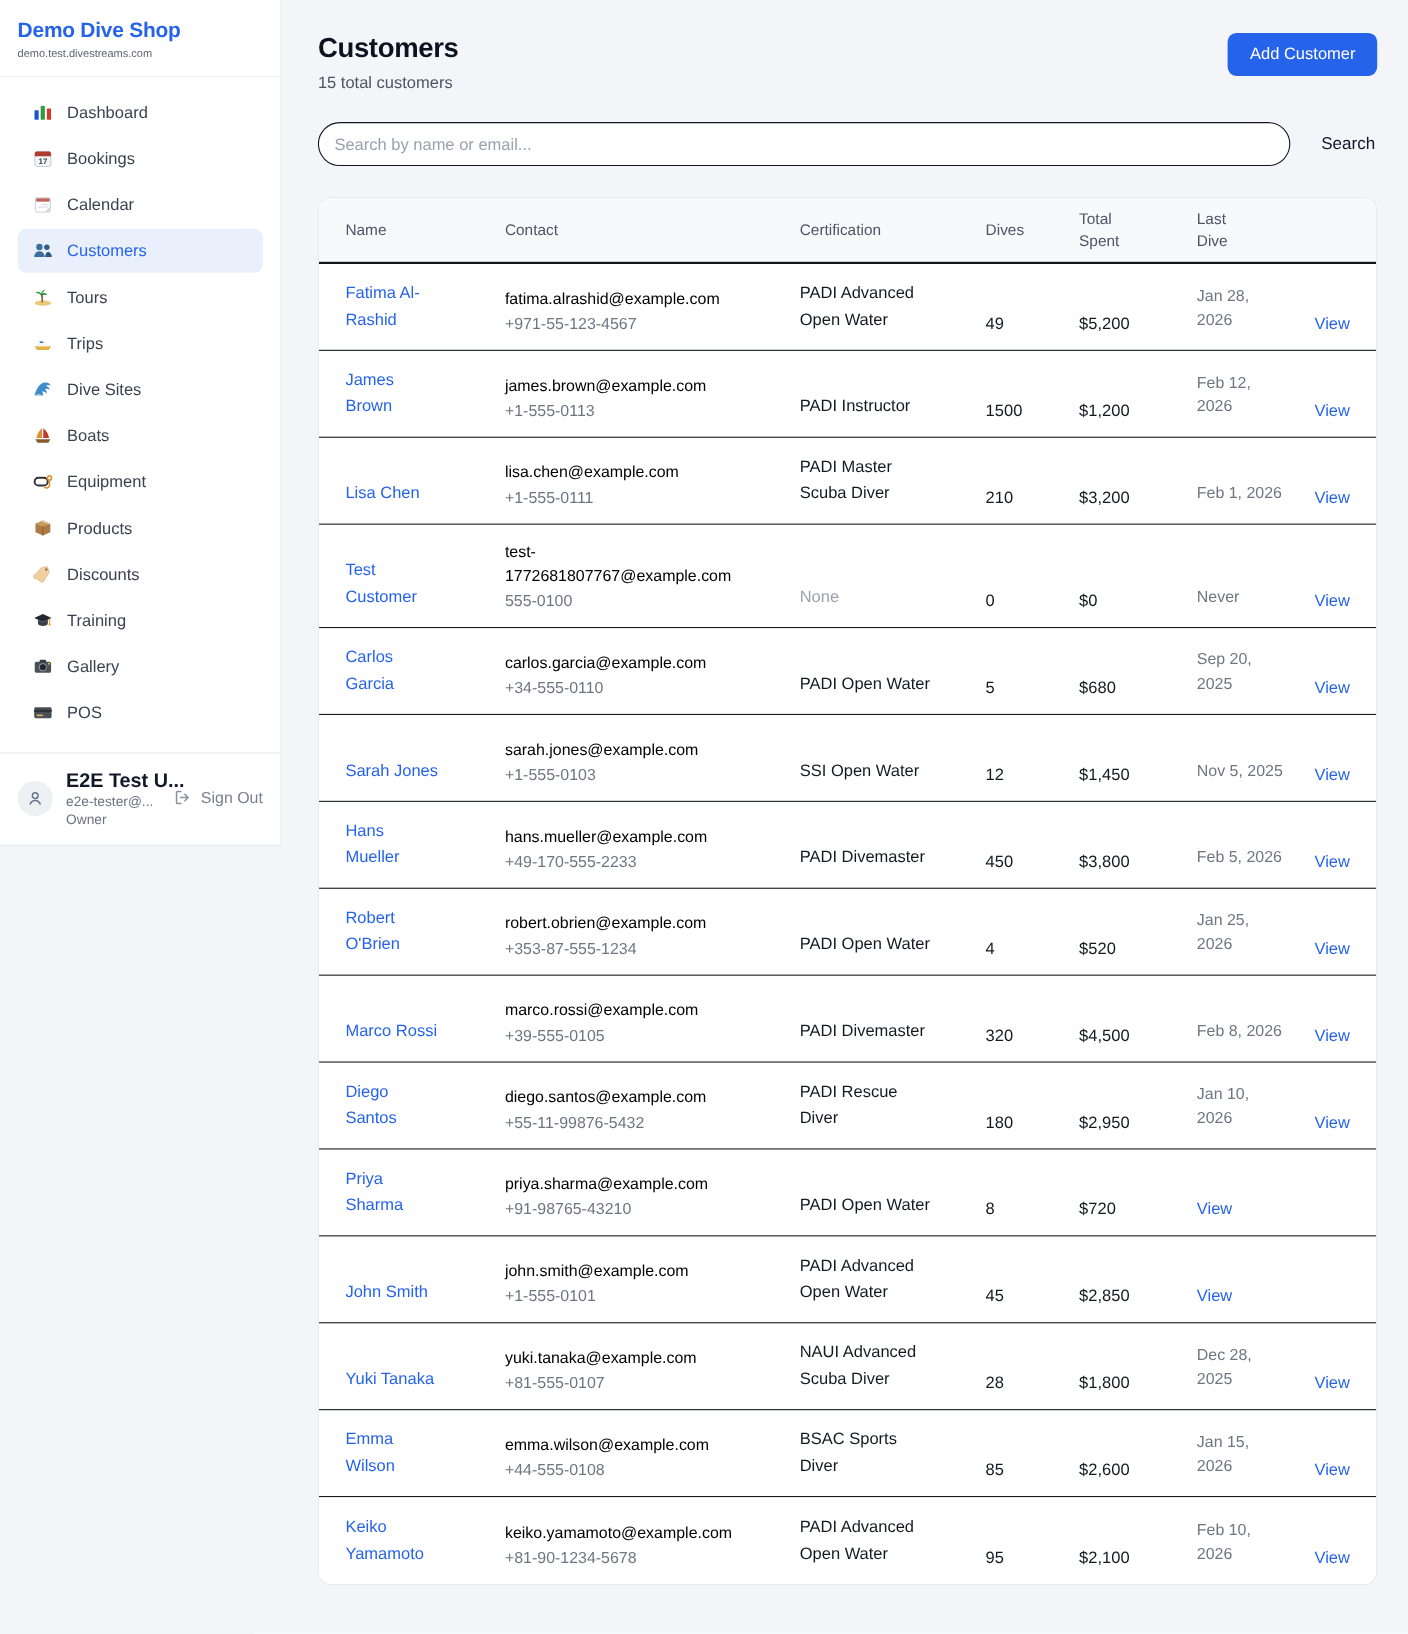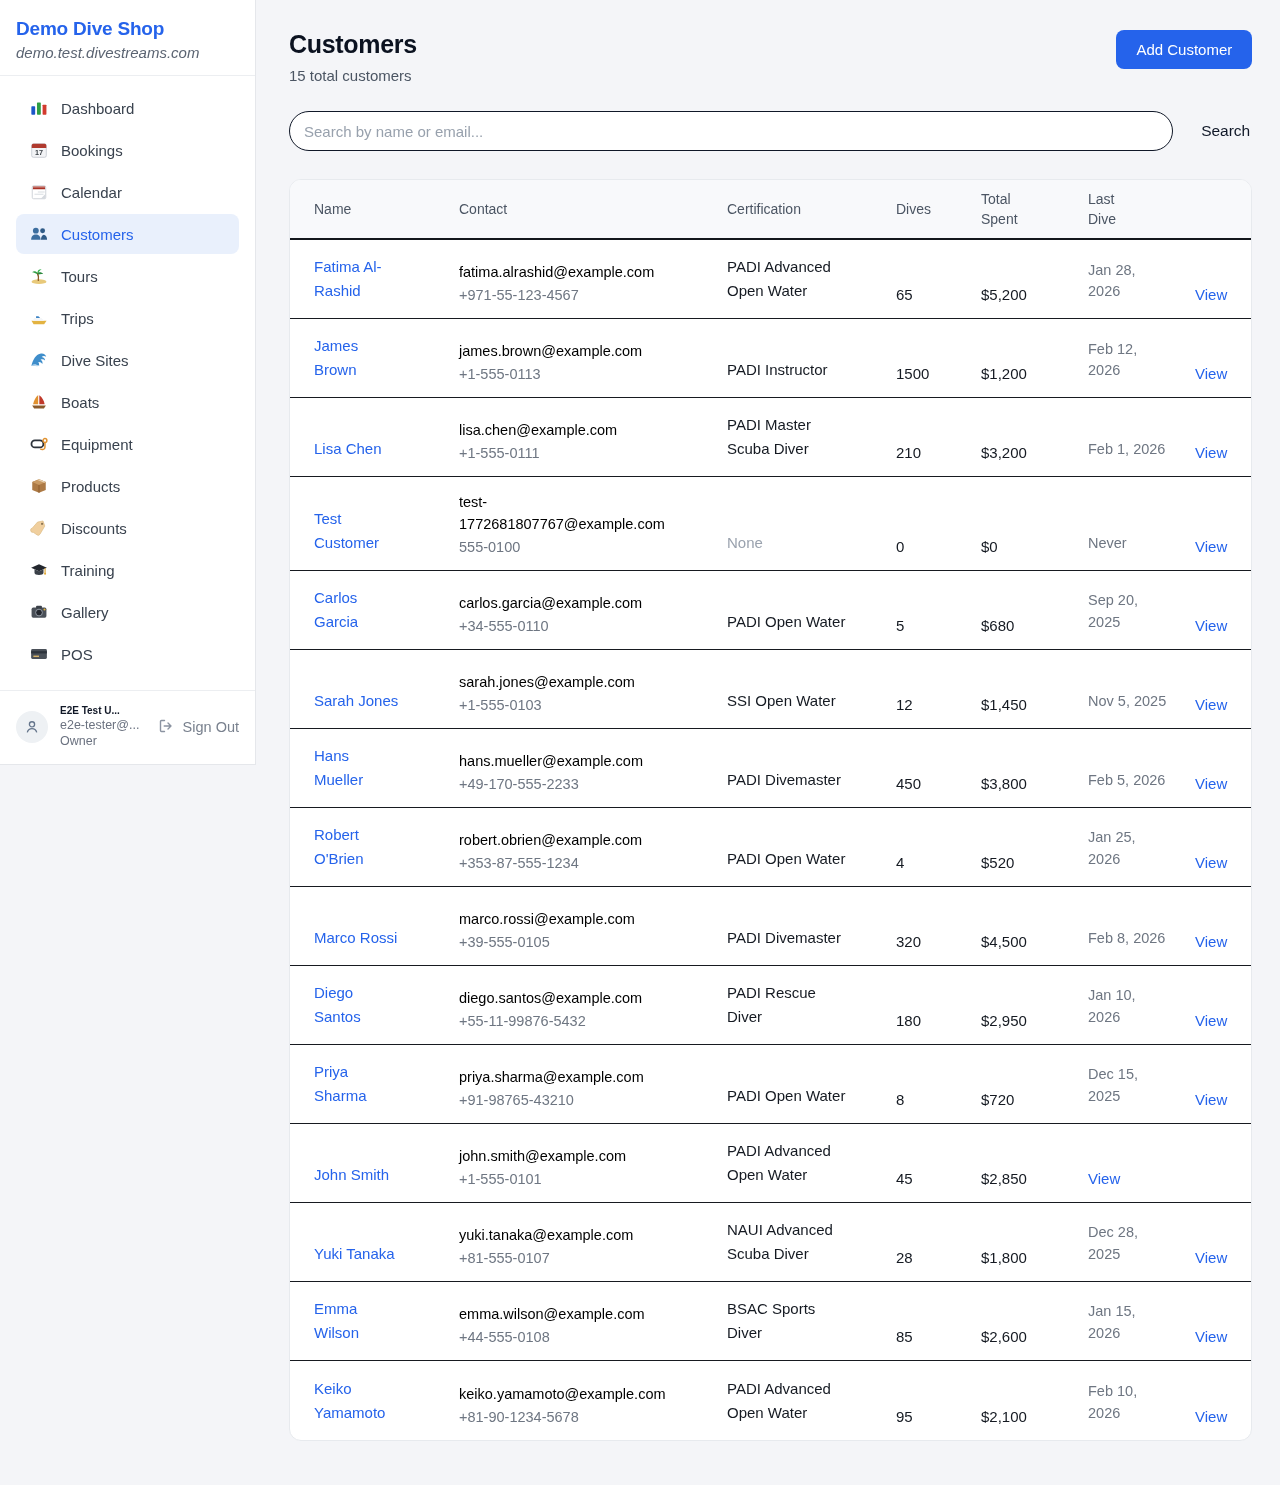--- a/index.html
+++ b/index.html
@@ -12,36 +12,36 @@
   }
   .app { display:flex; align-items:flex-start; width:1280px; }
 
   
   aside {
     width:256px; flex:none; background:#ffffff;
     border-right:1px solid #e5e7eb; border-bottom:1px solid #e5e7eb;
   }
   .shop { padding:18px 16px 14px; border-bottom:1px solid #eceef1; }
   .shop-name { color:#2563eb; font-size:19px; font-weight:700; letter-spacing:-0.2px; }
-  .shop-domain { color:#5b6472; font-size:15px; margin-top:4px;font-style:italic; }
+  .shop-domain { color:#5b6472; font-size:10px; margin-top:4px; }
   nav { padding:12px 16px 8px; }
   .nav-item {
     display:flex; align-items:center; gap:13px;
     padding:11px 14px; border-radius:8px;
     font-size:15px; color:#39424e; cursor:pointer; margin-bottom:2px;
   }
   .nav-item.active { background:#e9f0fc; color:#2563eb; }
   .icon { width:18px; height:18px; flex:none; display:inline-block; }
   .icon svg { width:100%; height:100%; display:block; }
 
   .user { border-top:1px solid #eceef1; margin-top:6px; padding:14px 16px 16px; display:flex; align-items:center; gap:12px; }
   .avatar { width:32px; height:32px; border-radius:50%; background:#eef1f4; display:flex; align-items:center; justify-content:center; flex:none; }
   .avatar svg { width:18px; height:18px; }
   .user-meta { flex:1; min-width:0; }
-  .user-name { font-size:10px; font-weight:700; color:#111827; white-space:nowrap; }
+  .user-name { font-size:18px; font-weight:700; color:#111827; white-space:nowrap; }
   .user-email, .user-role { font-size:12.5px; color:#6b7280; margin-top:2px; white-space:nowrap; }
   .signout { display:flex; align-items:center; gap:7px; color:#79818e; font-size:14.5px; cursor:pointer; flex:none; background:none; border:none; padding:0; font-family:inherit; }
   .signout svg { width:16px; height:16px; }
 
   
   main { flex:1; padding:30px 29px 0 33px; }
   .head-row { display:flex; justify-content:space-between; align-items:flex-start; }
   h1 { margin:0; font-size:25px; font-weight:700; color:#0b1220; letter-spacing:-0.3px; }
   .subtitle { margin-top:8px; font-size:15px; color:#4b5563; }
   .add-btn {
@@ -306,21 +306,21 @@
         <div class="hcell c-view"></div>
       </div>
       <div id="tbody">
   <div class="trow">
     <div class="cell c-name"><a class="name-link">Fatima Al-Rashid</a></div>
     <div class="cell c-contact">
       <div class="email">fatima.alrashid@example.com</div>
       <div class="phone">+971-55-123-4567</div>
     </div>
     <div class="cell c-cert cert">PADI Advanced Open Water</div>
-    <div class="cell c-dives dives">65</div>
+    <div class="cell c-dives dives">49</div>
     <div class="cell c-spent spent">$5,200</div>
     <div class="cell c-last last">Jan 28, 2026</div>
     <div class="cell c-view"><a class="view-link">View</a></div>
   </div>
 
   <div class="trow">
     <div class="cell c-name"><a class="name-link">James Brown</a></div>
     <div class="cell c-contact">
       <div class="email">james.brown@example.com</div>
       <div class="phone">+1-555-0113</div>
@@ -438,21 +438,20 @@
 
   <div class="trow">
     <div class="cell c-name"><a class="name-link">Priya Sharma</a></div>
     <div class="cell c-contact">
       <div class="email">priya.sharma@example.com</div>
       <div class="phone">+91-98765-43210</div>
     </div>
     <div class="cell c-cert cert">PADI Open Water</div>
     <div class="cell c-dives dives">8</div>
     <div class="cell c-spent spent">$720</div>
-    <div class="cell c-last last">Dec 15, 2025</div>
     <div class="cell c-view"><a class="view-link">View</a></div>
   </div>
 
   <div class="trow">
     <div class="cell c-name"><a class="name-link">John Smith</a></div>
     <div class="cell c-contact">
       <div class="email">john.smith@example.com</div>
       <div class="phone">+1-555-0101</div>
     </div>
     <div class="cell c-cert cert">PADI Advanced Open Water</div>

